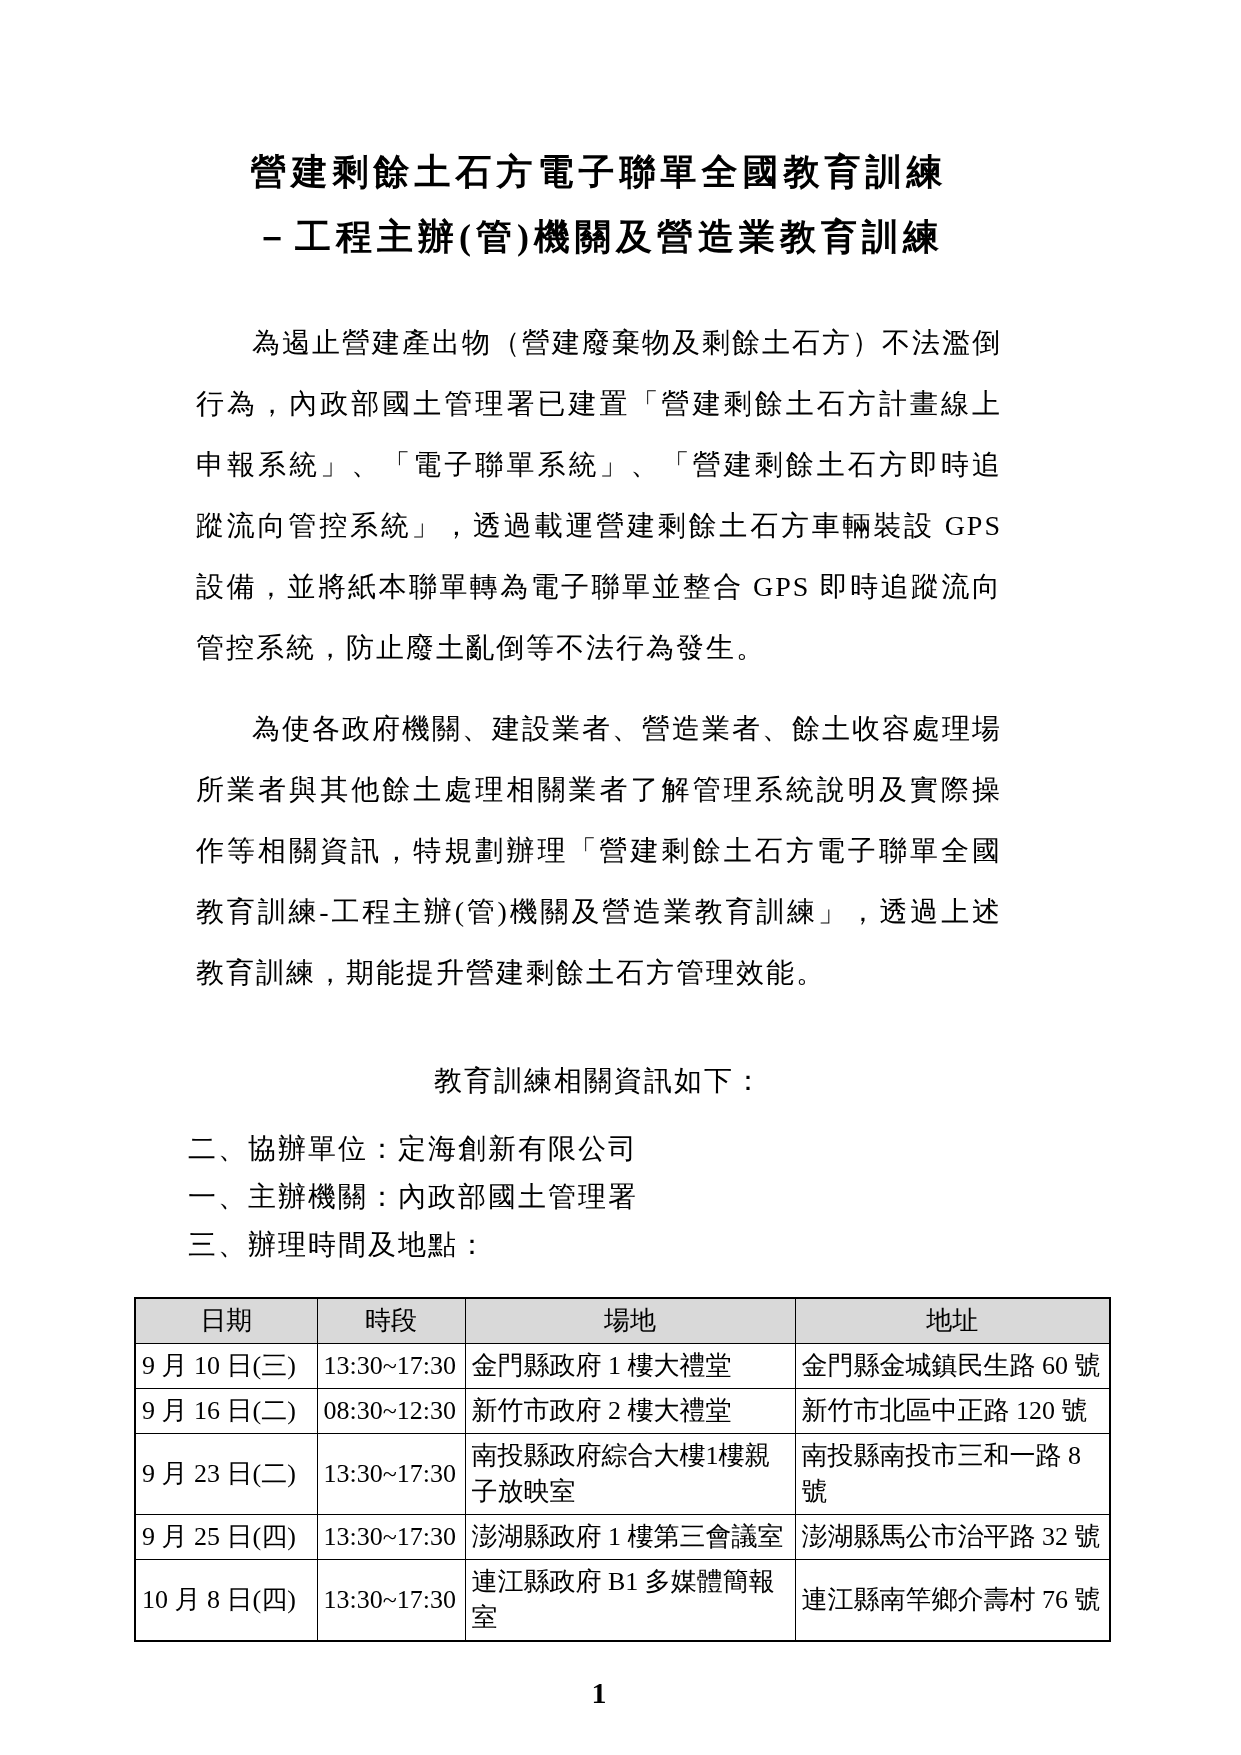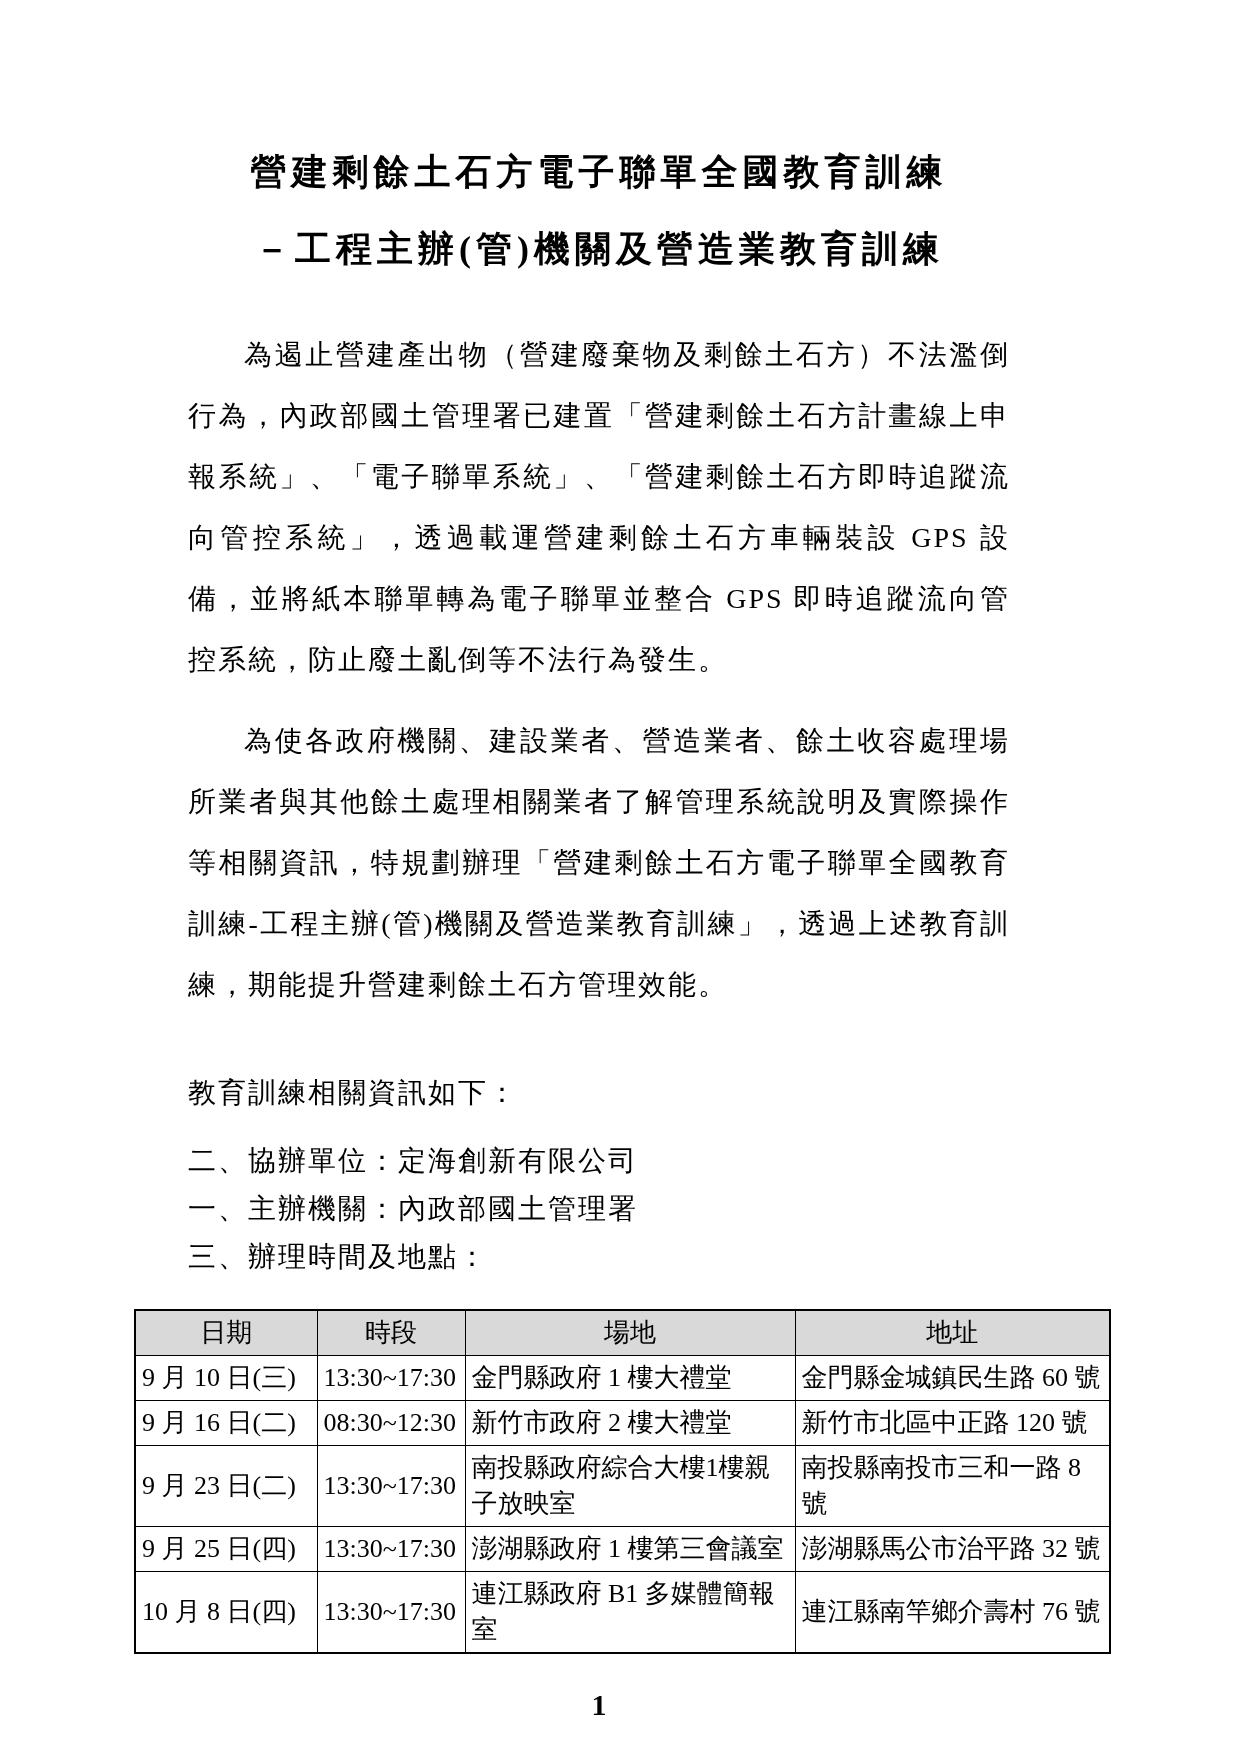--- a/index.html
+++ b/index.html
@@ -19,36 +19,37 @@
     padding: 150px 185px 0 188px;
     position: relative;
   }
   .doc-title, .doc-subtitle {
     text-align: center;
     font-size: 36px;
     font-weight: bold;
     letter-spacing: 5px;
     line-height: 1.25;
   }
-  .doc-subtitle { margin-top: 32px; }
+  .doc-subtitle { margin-top: 20px; }
   .body-paragraph {
     font-size: 28px;
     letter-spacing: 2px;
     line-height: 61px;
     text-align: justify;
     text-indent: 2em;
-    margin: 0;
+    margin: 8px;
   }
   .para-1 { margin-top: 52px; }
   .para-2 { margin-top: 20px; }
   .info-heading {
     font-size: 28px;
     letter-spacing: 2px;
     margin-top: 54px;
     line-height: 48px;
+    text-align: center;
   }
   .info-list { margin-top: 20px; }
   .info-item {
     font-size: 28px;
     letter-spacing: 2px;
     line-height: 48px;
   }
   .schedule-table-wrap {
     margin-top: 28px;
     margin-left: -54px;

